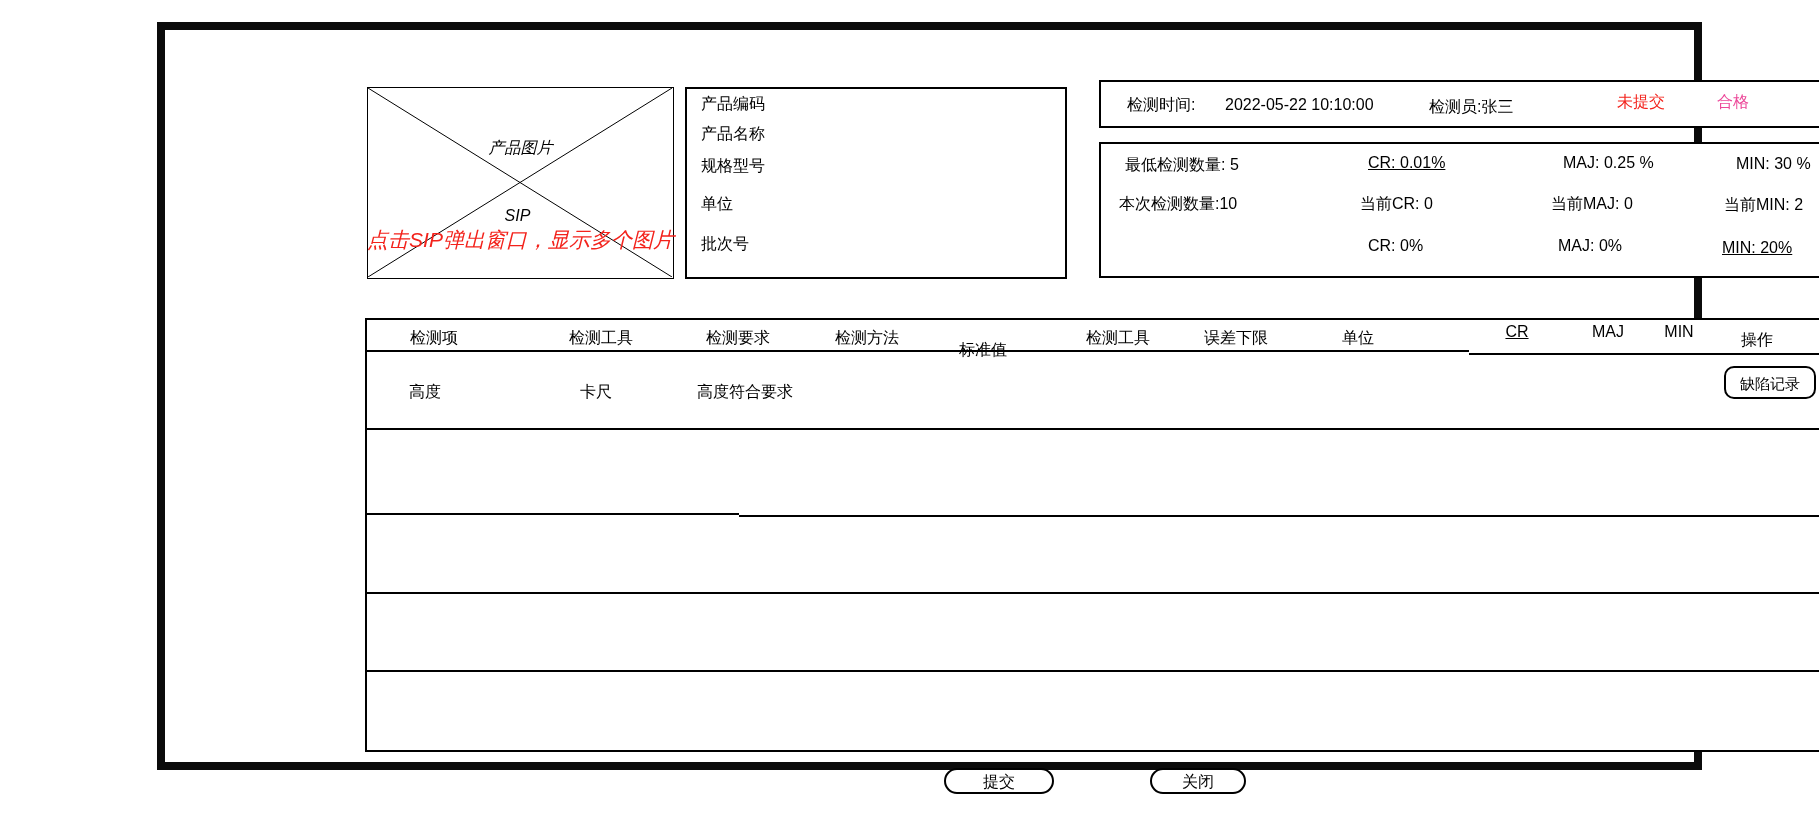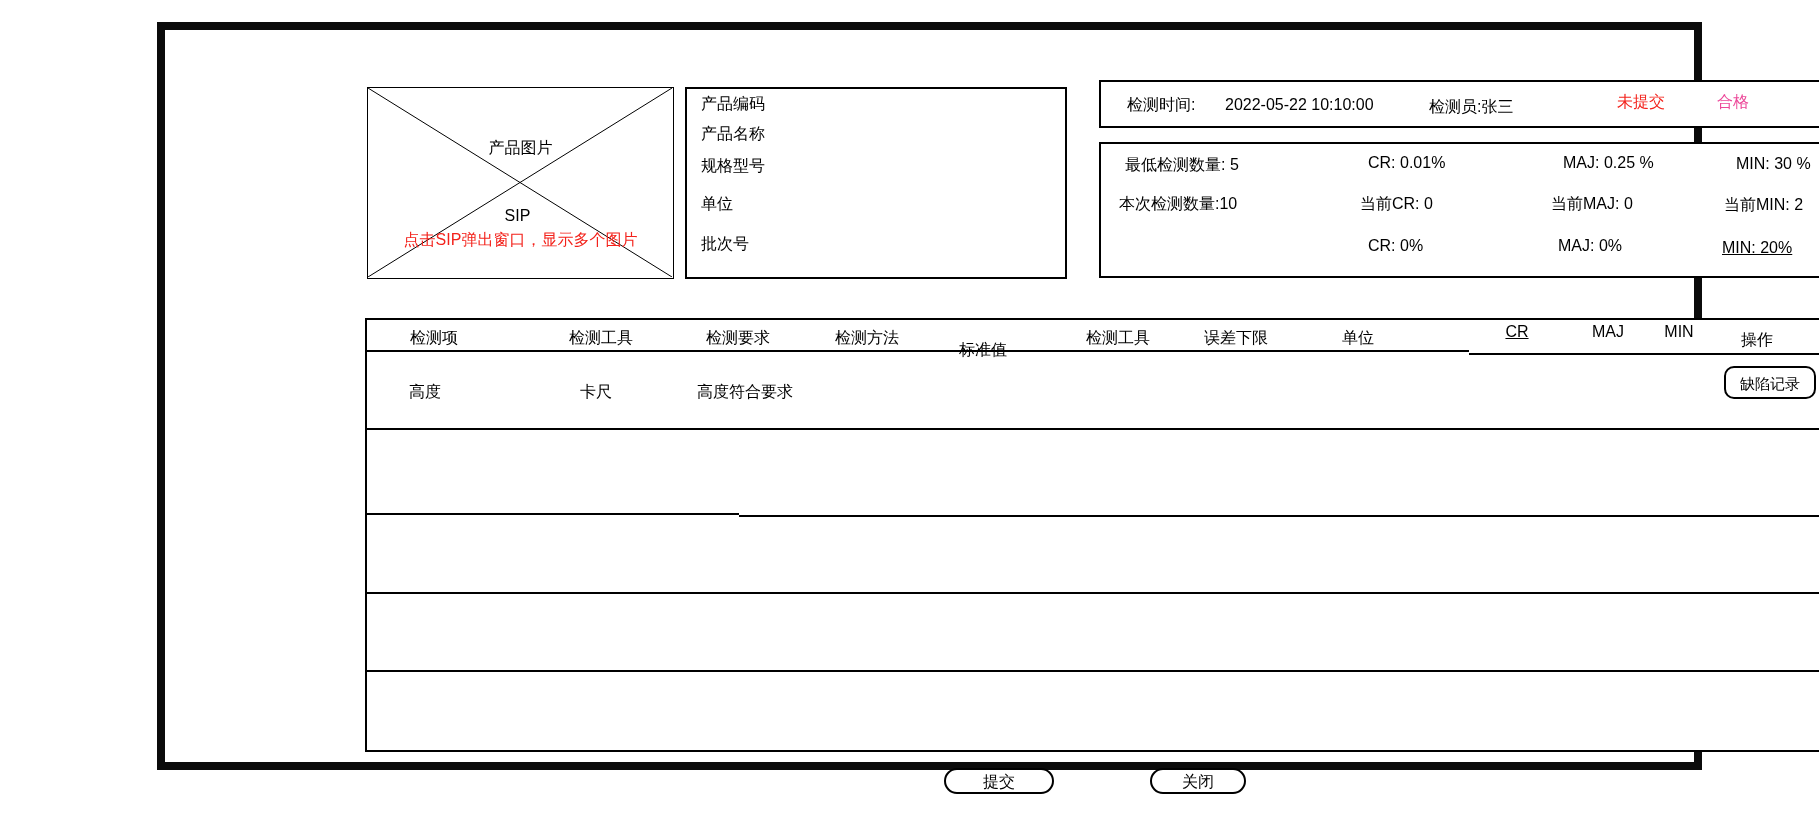--- a/index.html
+++ b/index.html
@@ -15,21 +15,21 @@
   .box{position:absolute;border:2px solid #000;box-sizing:border-box;background:#fff;}
   .hline{position:absolute;height:2px;background:#000;}
   .txt{position:absolute;white-space:nowrap;line-height:20px;}
   .ctr{transform:translateX(-50%);}
   
   #outer-frame{
     position:absolute;left:157px;top:22px;width:1545px;height:748px;
     border:8px solid #0b0b0b;box-sizing:border-box;background:#fff;
   }
   
-  #image-box{left:202px;top:57px;width:307px;height:192px;border-width:1.5px;}
+  #image-box{left:202px;top:57px;width:307px;height:192px;border-width:1.5px;font-style:italic;}
   #image-box svg{position:absolute;left:0;top:0;}
   .red{color:#f3221b;}
   .green{color:#3fd08d;}
   
   #fields-box{left:520px;top:57px;width:382px;height:192px;}
   .field-label{left:14px;}
   
   #time-box{left:934px;top:50px;width:733px;height:48px;}
   
   #stats-box{left:934px;top:112px;width:728px;height:136px;}
@@ -59,42 +59,42 @@
 
   <div id="outer-frame">
 
     <div class="box" id="image-box">
       <svg width="304" height="189" viewBox="0 0 304 189">
         <line x1="0" y1="0" x2="304" y2="189" stroke="#000" stroke-width="1"></line>
         <line x1="304" y1="0" x2="0" y2="189" stroke="#000" stroke-width="1"></line>
       </svg>
       <div class="txt ctr" style="left:50%;top:50px;">产品图片</div>
       <div class="txt ctr" style="left:49%;top:118px;">SIP</div>
-      <div class="txt ctr red" style="left: 50%; top: 142px; font-size: 16px; color: rgb(243, 34, 27);">点击SIP弹出窗口，显示多个图片</div>
+      <div class="txt ctr red" style="left: 50%; top: 142px; font-size: 21px; color: rgb(243, 34, 27);">点击SIP弹出窗口，显示多个图片</div>
     </div>
 
     <div class="box" id="fields-box">
       <div class="txt field-label" style="top:5px;">产品编码</div>
       <div class="txt field-label" style="top:35px;">产品名称</div>
       <div class="txt field-label" style="top:67px;">规格型号</div>
       <div class="txt field-label" style="top:105px;">单位</div>
       <div class="txt field-label" style="top:145px;">批次号</div>
     </div>
 
     <div class="box" id="time-box">
       <div class="txt" style="left:26px;top:13px;">检测时间:</div>
       <div class="txt" style="left:124px;top:13px;">2022-05-22  10:10:00</div>
       <div class="txt" style="left:328px;top:15px;">检测员:张三</div>
       <div class="txt red" style="left: 516px; top: 10px; color: rgb(243, 34, 27);">未提交</div>
       <div class="txt green" style="left: 616px; top: 10px; color: #ec4899;">合格</div>
     </div>
 
     <div class="box" id="stats-box">
       <div class="txt" style="left:24px;top:11px;">最低检测数量: 5</div>
-      <div class="txt" style="left:267px;top:9px;">CR: 0.01%</div>
+      <div class="txt" style="left:267px;top:9px;text-decoration:underline;">CR: 0.01%</div>
       <div class="txt" style="left:462px;top:9px;">MAJ: 0.25 %</div>
       <div class="txt" style="left:635px;top:10px;">MIN: 30 %</div>
 
       <div class="txt" style="left:18px;top:50px;">本次检测数量:10</div>
       <div class="txt" style="left:259px;top:50px;">当前CR: 0</div>
       <div class="txt" style="left:450px;top:50px;">当前MAJ: 0</div>
       <div class="txt" style="left:623px;top:51px;">当前MIN: 2</div>
 
       <div class="txt" style="left:267px;top:92px;">CR: 0%</div>
       <div class="txt" style="left:457px;top:92px;">MAJ: 0%</div>

